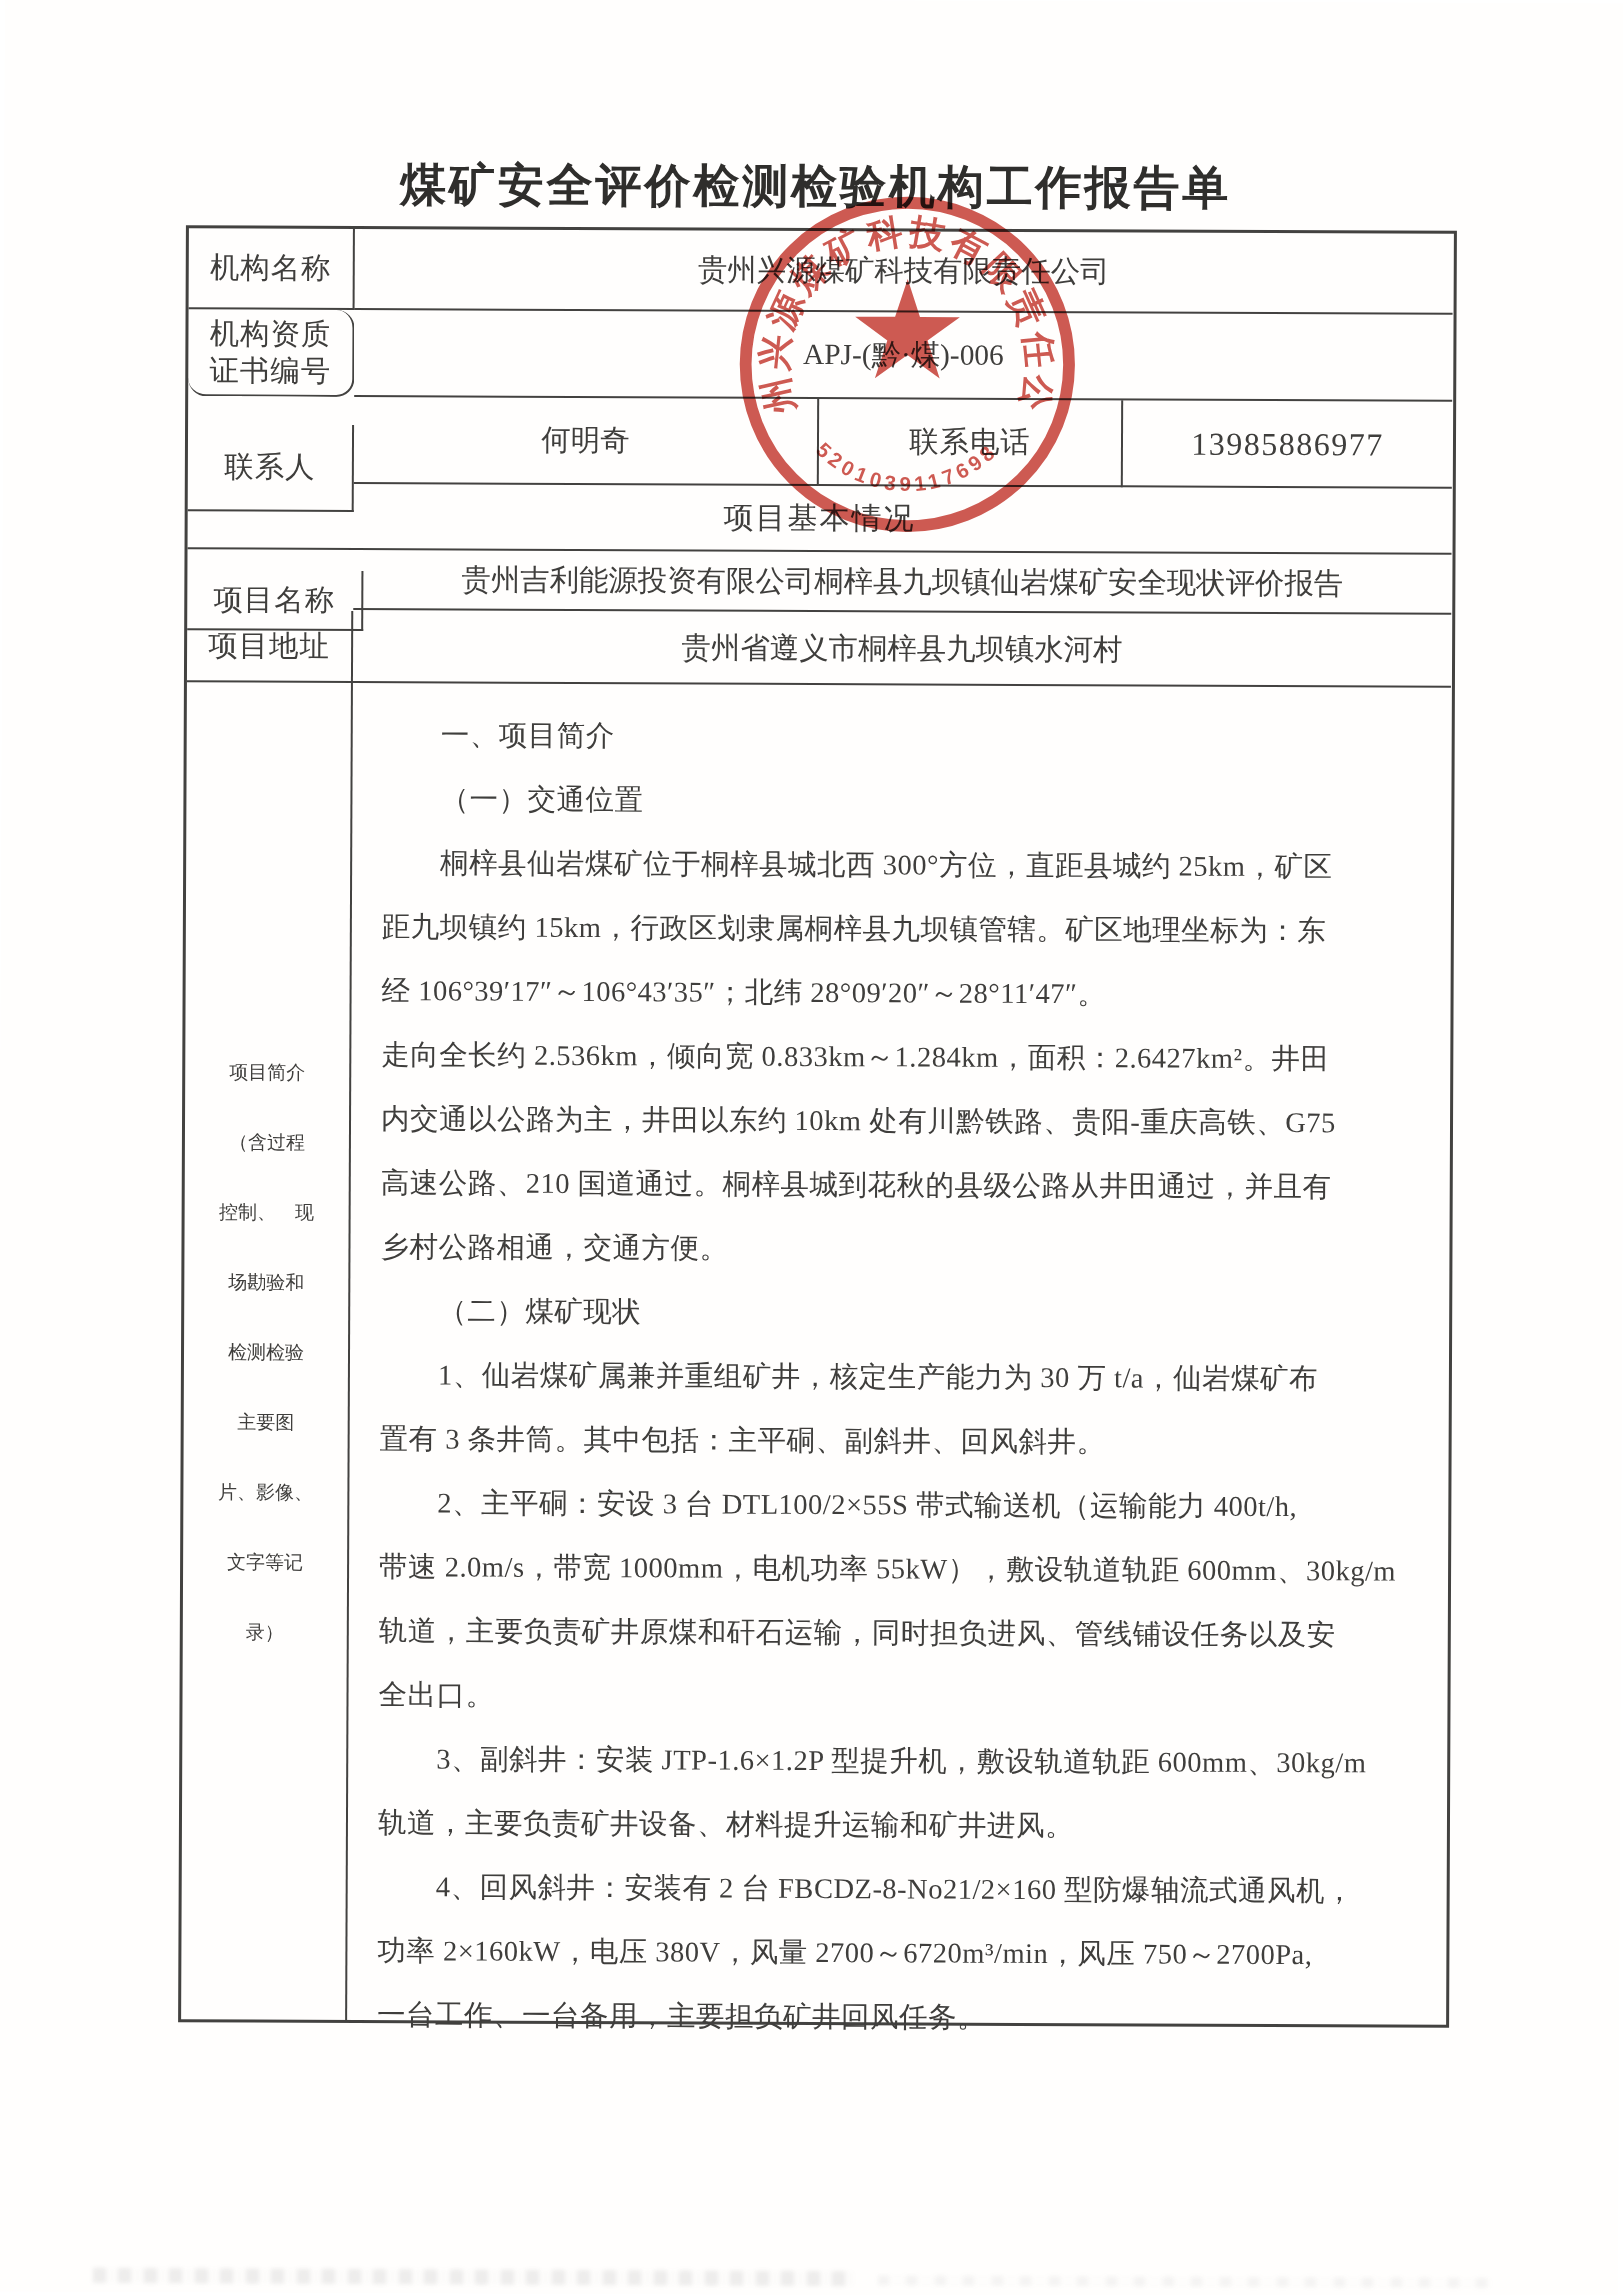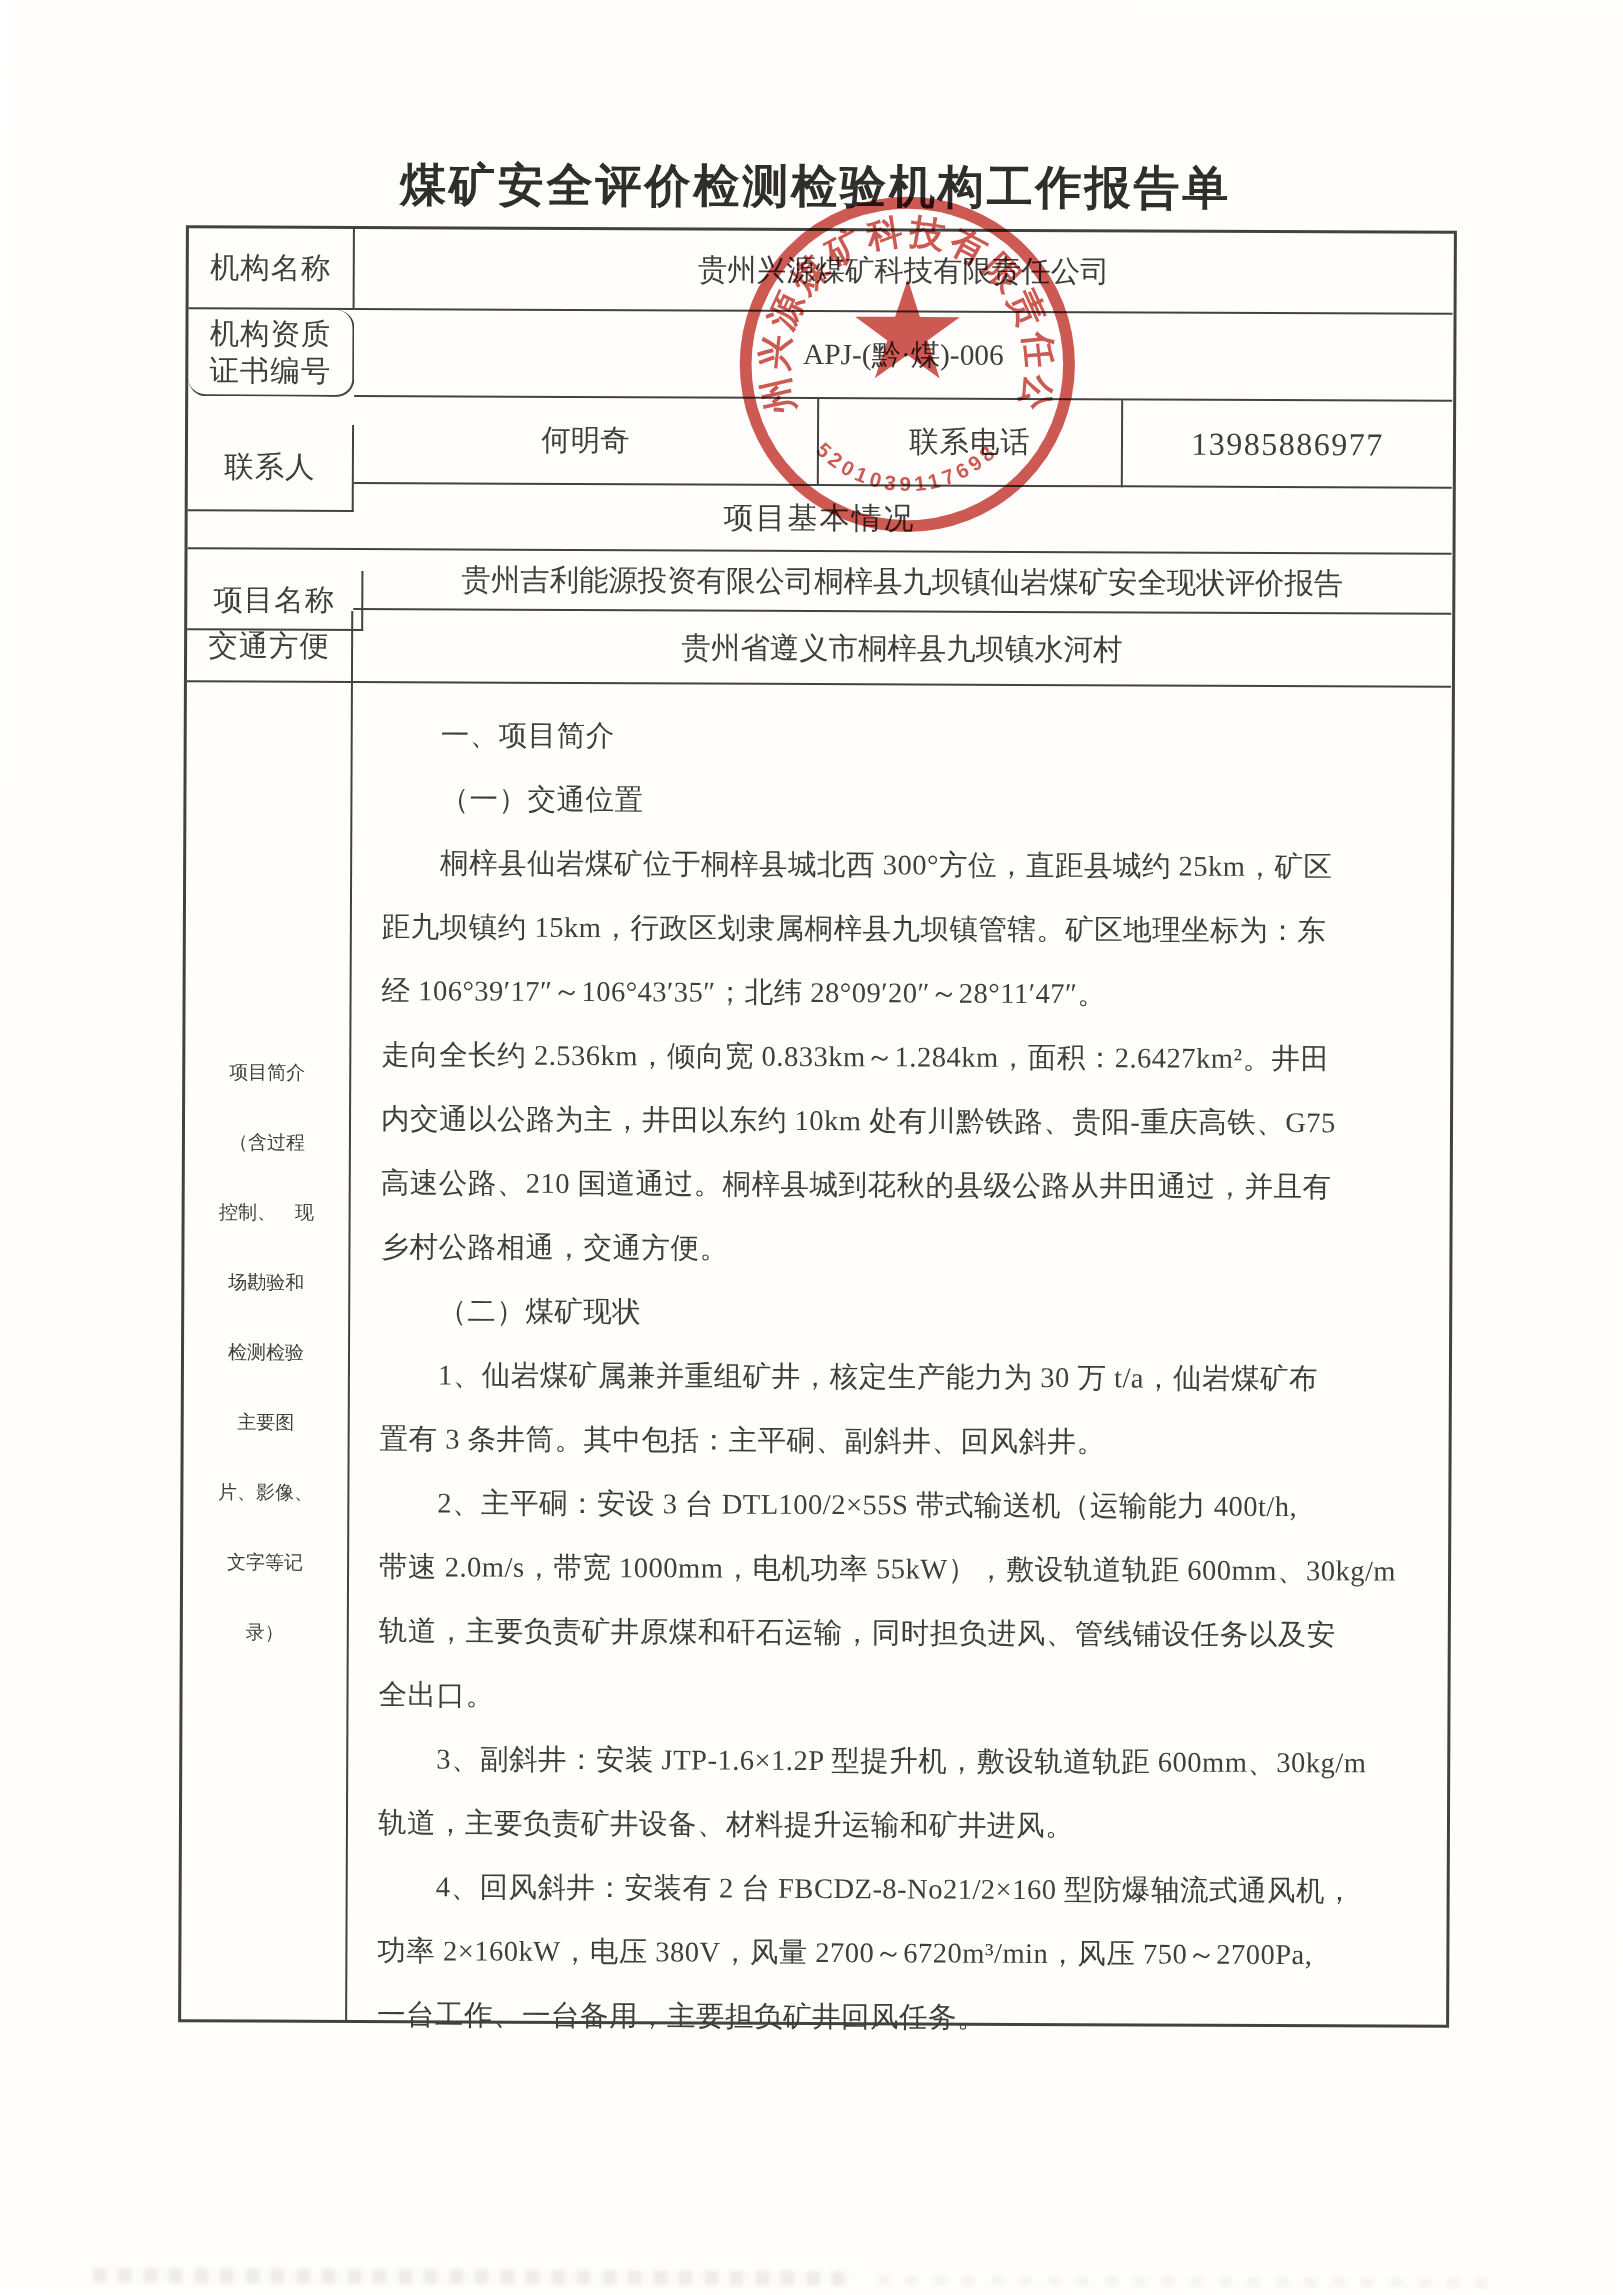--- a/index.html
+++ b/index.html
@@ -74,21 +74,21 @@
     <div class="cell b-b b-r lab r3l">联系人</div>
     <div class="cell b-b b-r r3n">何明奇</div>
     <div class="cell b-b b-r lab r3pl">联系电话</div>
     <div class="cell b-b r3pv">13985886977</div>
 
     <div class="cell b-b r4">项目基本情况</div>
 
     <div class="cell b-b b-r lab r5l">项目名称</div>
     <div class="cell b-b r5v">贵州吉利能源投资有限公司桐梓县九坝镇仙岩煤矿安全现状评价报告</div>
 
-    <div class="cell b-b b-r lab r6l">交通方便</div>
+    <div class="cell b-b b-r lab r6l">项目地址</div>
     <div class="cell b-b r6v">贵州省遵义市桐梓县九坝镇水河村</div>
 
     <div class="cell b-r r7l">
       <span class="vline">项目简介</span>
       <span class="vline">（含过程</span>
       <span class="vline">控制、　现</span>
       <span class="vline">场勘验和</span>
       <span class="vline">检测检验</span>
       <span class="vline">主要图</span>
       <span class="vline">片、影像、</span>

